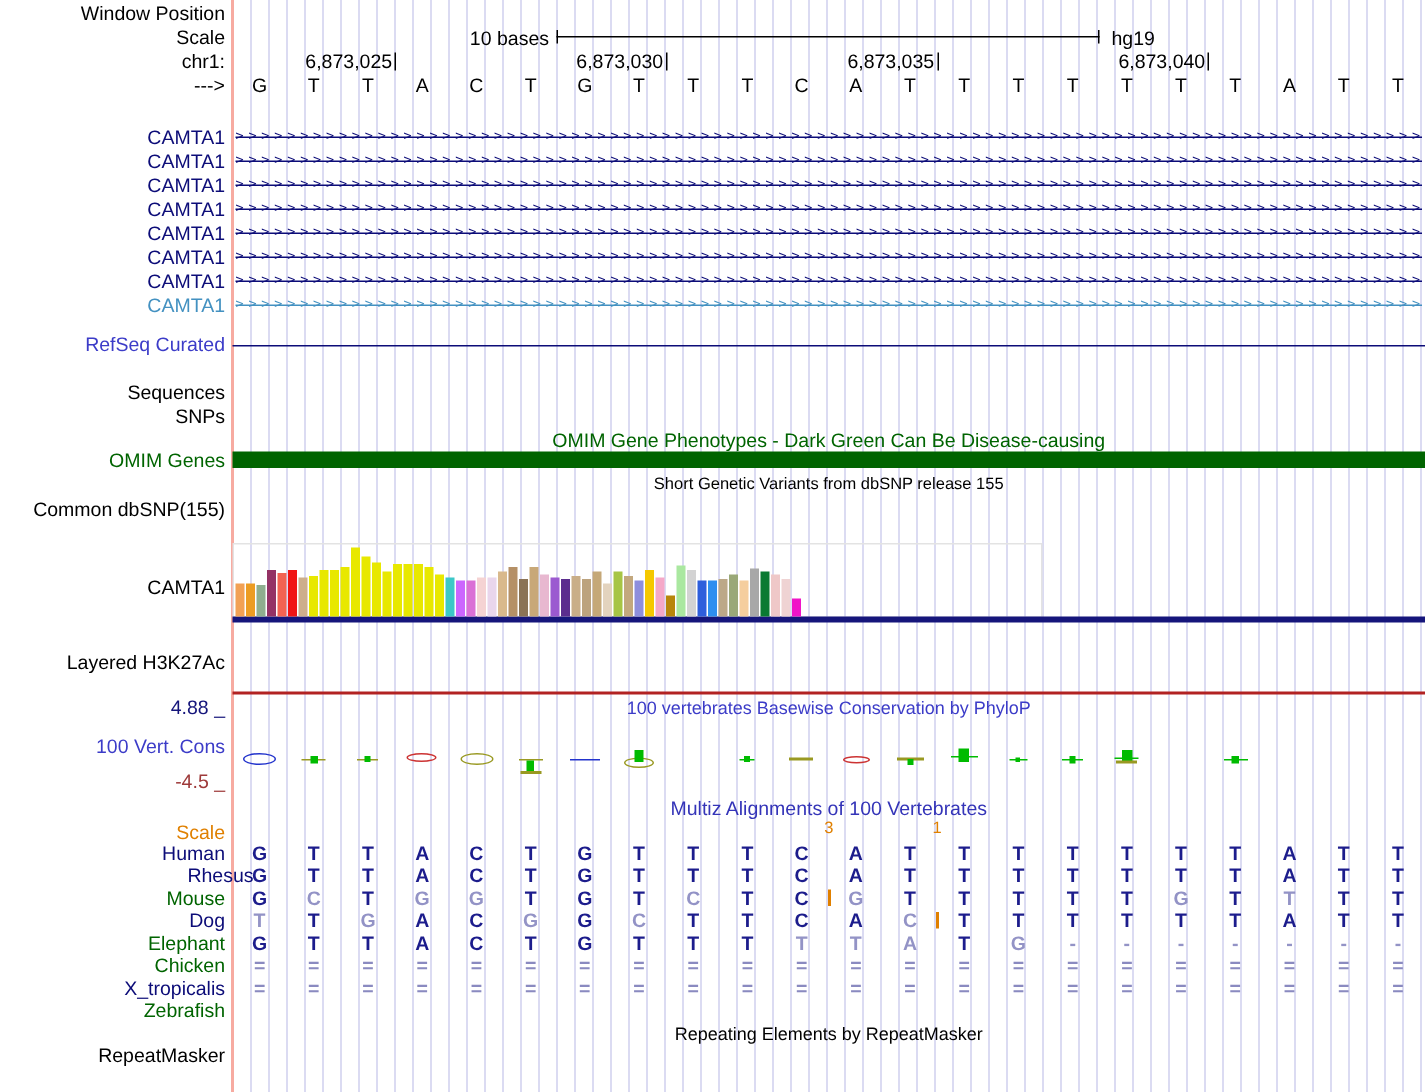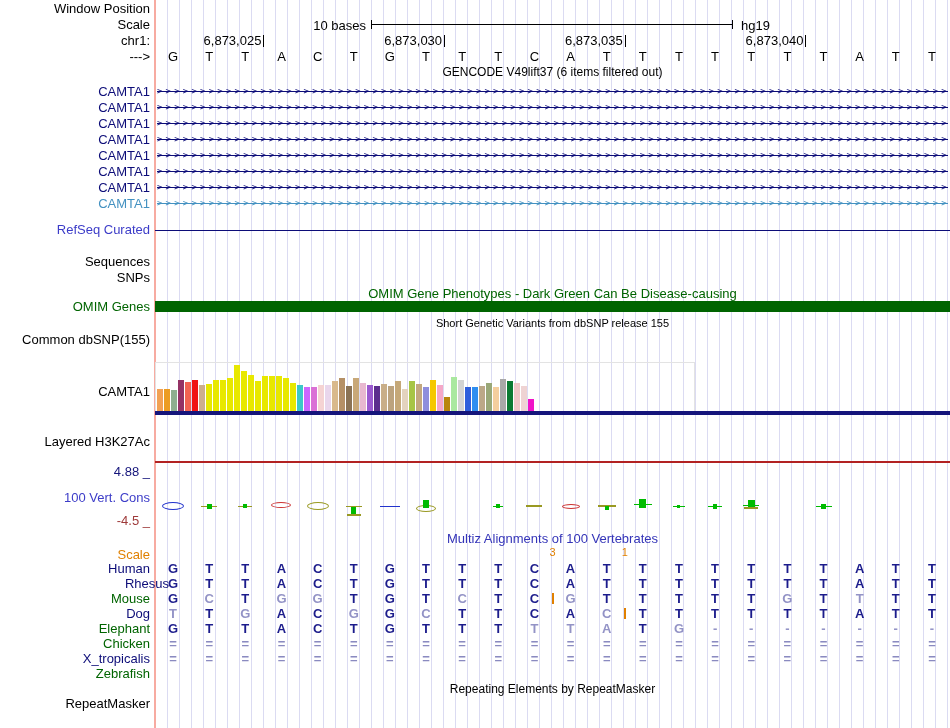--- a/index.html
+++ b/index.html
@@ -28,21 +28,20 @@
   <div class="abs" style="top:18px;left:155px;width:211px;text-align:right;">10 bases</div>
   <div class="abs" style="top:24px;left:371px;width:362px;height:1px;background:#000;"></div>
   <div class="abs" style="top:20px;left:371px;width:1px;height:9px;background:#000;"></div>
   <div class="abs" style="top:20px;left:732px;width:1px;height:9px;background:#000;"></div>
   <div class="abs" style="top:18px;left:741px;">hg19</div>
 
   <div class="lbl" style="top:34px">chr1:</div>
 
   <div class="lbl" style="top:50px">---&gt;</div>
 
-  <div class="ctr md" style="top:66px">GENCODE V49lift37 (6 items filtered out)</div>
 
   <div class="lbl" style="top:223px;color:#3C3CC8;">RefSeq Curated</div>
   <div class="abs" style="top:230px;left:155px;width:795px;height:1px;background:#0C0C78;"></div>
 
   <div class="lbl" style="top:255px">Sequences</div>
   <div class="lbl" style="top:271px">SNPs</div>
 
   <div class="ctr" style="top:287px;color:#006400;">OMIM Gene Phenotypes - Dark Green Can Be Disease-causing</div>
   <div class="lbl" style="top:300px;color:#006400;">OMIM Genes</div>
   <div class="abs" style="top:301px;left:155px;width:795px;height:11px;background:#006400;"></div>
@@ -51,20 +50,21 @@
   <div class="lbl" style="top:333px">Common dbSNP(155)</div>
 
   <div class="lbl" style="top:385px">CAMTA1</div>
   <div class="abs" style="top:362px;left:155px;width:540px;height:50px;border:1px solid #E3E3E3;box-sizing:border-box;"></div>
   <div class="abs" style="top:411px;left:155px;width:795px;height:4px;background:#15157B;"></div>
 
   <div class="lbl" style="top:435px">Layered H3K27Ac</div>
   <div class="abs" style="top:461px;left:155px;width:795px;height:2px;background:#B22222;"></div>
 
   <div class="lbl" style="top:465px;color:#15157B;">4.88 _</div>
+  <div class="ctr md" style="top:466px;color:#3C3CC8;">100 vertebrates Basewise Conservation by PhyloP</div>
   <div class="lbl" style="top:491px;color:#3C3CC8;">100 Vert. Cons</div>
   <div class="lbl" style="top:514px;color:#9E3A3A;">-4.5 _</div>
 
   <div class="ctr" style="top:532px;color:#3434B8;">Multiz Alignments of 100 Vertebrates</div>
   <div class="lbl" style="top:548px;color:#E08000;">Scale</div>
 
   <div class="ctr md" style="top:683px">Repeating Elements by RepeatMasker</div>
   <div class="lbl" style="top:697px">RepeatMasker</div>
 
 <div style="position: absolute; top: 34px; left: 106.409px; width: 155px; text-align: right; line-height: 13px;">6,873,025</div>

